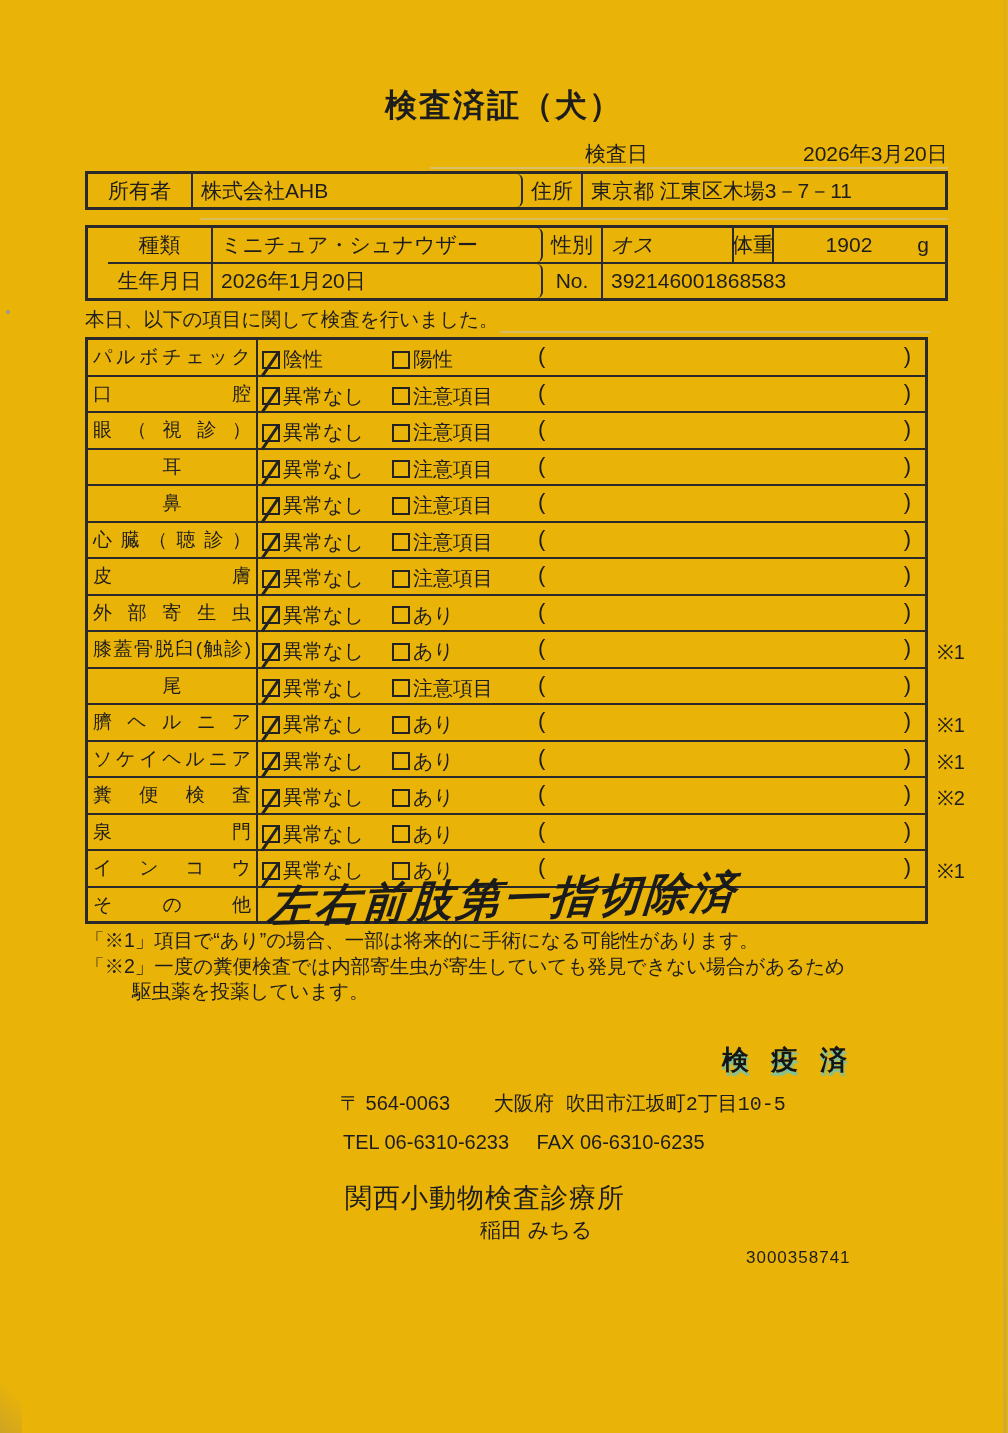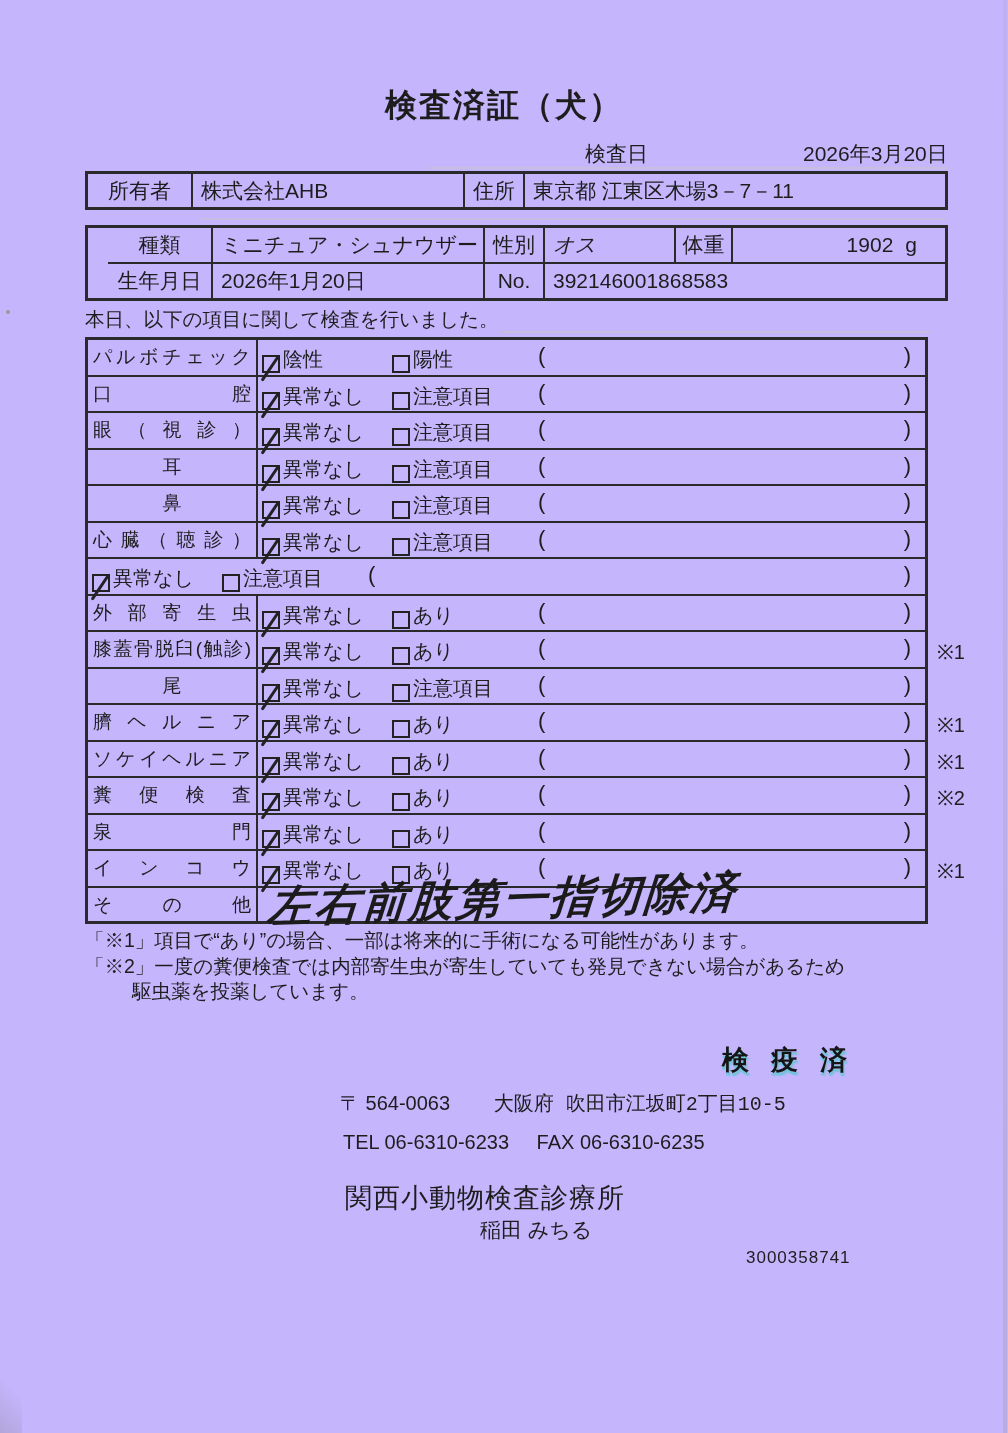--- a/index.html
+++ b/index.html
@@ -1,19 +1,19 @@
 <!DOCTYPE html>
 <html><head>
 <meta charset="utf-8">
 <style>
   html,body{margin:0;padding:0;background:#ffffff;}
   .page{
     position:relative;
     width:1008px;height:1433px;
-    background:#c4b5fd;
+    background:#eab308;
     color:#1d1d1d;
     font-family:"Liberation Sans",sans-serif;
     overflow:hidden;
   }
   
   .ghost{position:absolute;background:#c8c8c2;height:2px;}
   .ghost.g1{top:167px;left:430px;width:518px;opacity:.55;}
   .ghost.g2{top:218px;left:200px;width:748px;opacity:.45;}
   .ghost.g3{top:331px;left:500px;width:430px;opacity:.5;}
   .edge-streak{position:absolute;top:0;right:1px;width:4px;height:100%;
@@ -33,41 +33,41 @@
   .owner-tbl{top:171px;}
   .animal-tbl{top:225px;}
   .trow{display:flex;height:33px;}
   .animal-tbl .trow{height:34px;margin-left:20px;}
   .animal-tbl .trow:first-child{border-bottom:2px solid #2a2a2a;}
   .cell{display:flex;align-items:center;box-sizing:border-box;padding:0 8px;white-space:nowrap;overflow:visible;}
   .cell.lbl{justify-content:center;padding:0 2px;border-right:2px solid #2a2a2a;}
   .cell.val{border-right:2px solid #2a2a2a;}
   .cell.last{border-right:none;}
   .c105{width:105px;flex:none;}
-  .c330{width:272px;flex:none;}
+  .c330{width:330px;flex:none;border-radius:6px;}
   .c60{width:60px;flex:none;}
   .c131{width:131px;flex:none;font-style:italic;}
-  .c57{width:57px;flex:none;}
+  .c57{width:40px;flex:none;}
   .cfill{flex:1;}
-  .cell.weight-val{justify-content:flex-end;padding-right:28px;}
+  .cell.weight-val{justify-content:flex-end;padding-right:16px;gap:33px;}
   .weight-unit{margin-left:12px;}
 
   
   .intro{position:absolute;left:85px;top:306px;font-size:19.5px;}
 
   
   .exam-tbl{position:absolute;left:85px;top:337px;width:843px;border:3px solid #2a2a2a;box-sizing:border-box;}
   .exam-row{position:relative;display:flex;height:36.5px;box-sizing:border-box;border-bottom:2px solid #2a2a2a;}
   .exam-row:last-child{border-bottom:none;height:33.5px;}
   .exam-label{width:170px;flex:none;box-sizing:border-box;border-right:2px solid #2a2a2a;
     padding:7px 5px 0 5px;font-size:19px;line-height:1.1;white-space:nowrap;overflow:hidden;}
   .exam-label.spread{text-align:justify;text-align-last:justify;}
   .exam-label.center{text-align:center;text-align-last:center;}
   .exam-content{position:relative;flex:1;font-size:20px;}
-  .option{position:absolute;top:6px;display:flex;align-items:flex-end;white-space:nowrap;}
+  .option{position:absolute;top:6px;display:flex;align-items:center;white-space:nowrap;}
   .opt1{left:4px;}
   .opt2{left:134px;}
   .checkbox{position:relative;width:14px;height:14px;border:2px solid #222;flex:none;margin-right:3px;background:transparent;}
   .checkbox.checked::after{content:"";position:absolute;left:-9px;top:10px;width:30px;height:2.6px;
     background:#222;border-radius:2px;transform:rotate(-56deg);}
   .paren{position:absolute;top:3px;font-size:22px;}
   .paren.open{left:280px;}
   .paren.close{right:14px;}
   .note{position:absolute;left:849px;top:6px;font-size:20px;white-space:nowrap;}
   .handwritten{position:absolute;left:10px;top:-18px;z-index:5;
@@ -226,20 +226,21 @@
           </span>
           <span class="option opt2">
             <span class="checkbox"></span>
             <span class="opt-label">注意項目</span>
           </span>
           <span class="paren open">(</span>
           <span class="paren close">)</span>
         </div>
       </div>
       <div class="exam-row">
+        <div class="exam-label spread">皮膚</div>
         <div class="exam-content">
           <span class="option opt1">
             <span class="checkbox checked"></span>
             <span class="opt-label">異常なし</span>
           </span>
           <span class="option opt2">
             <span class="checkbox"></span>
             <span class="opt-label">注意項目</span>
           </span>
           <span class="paren open">(</span>

